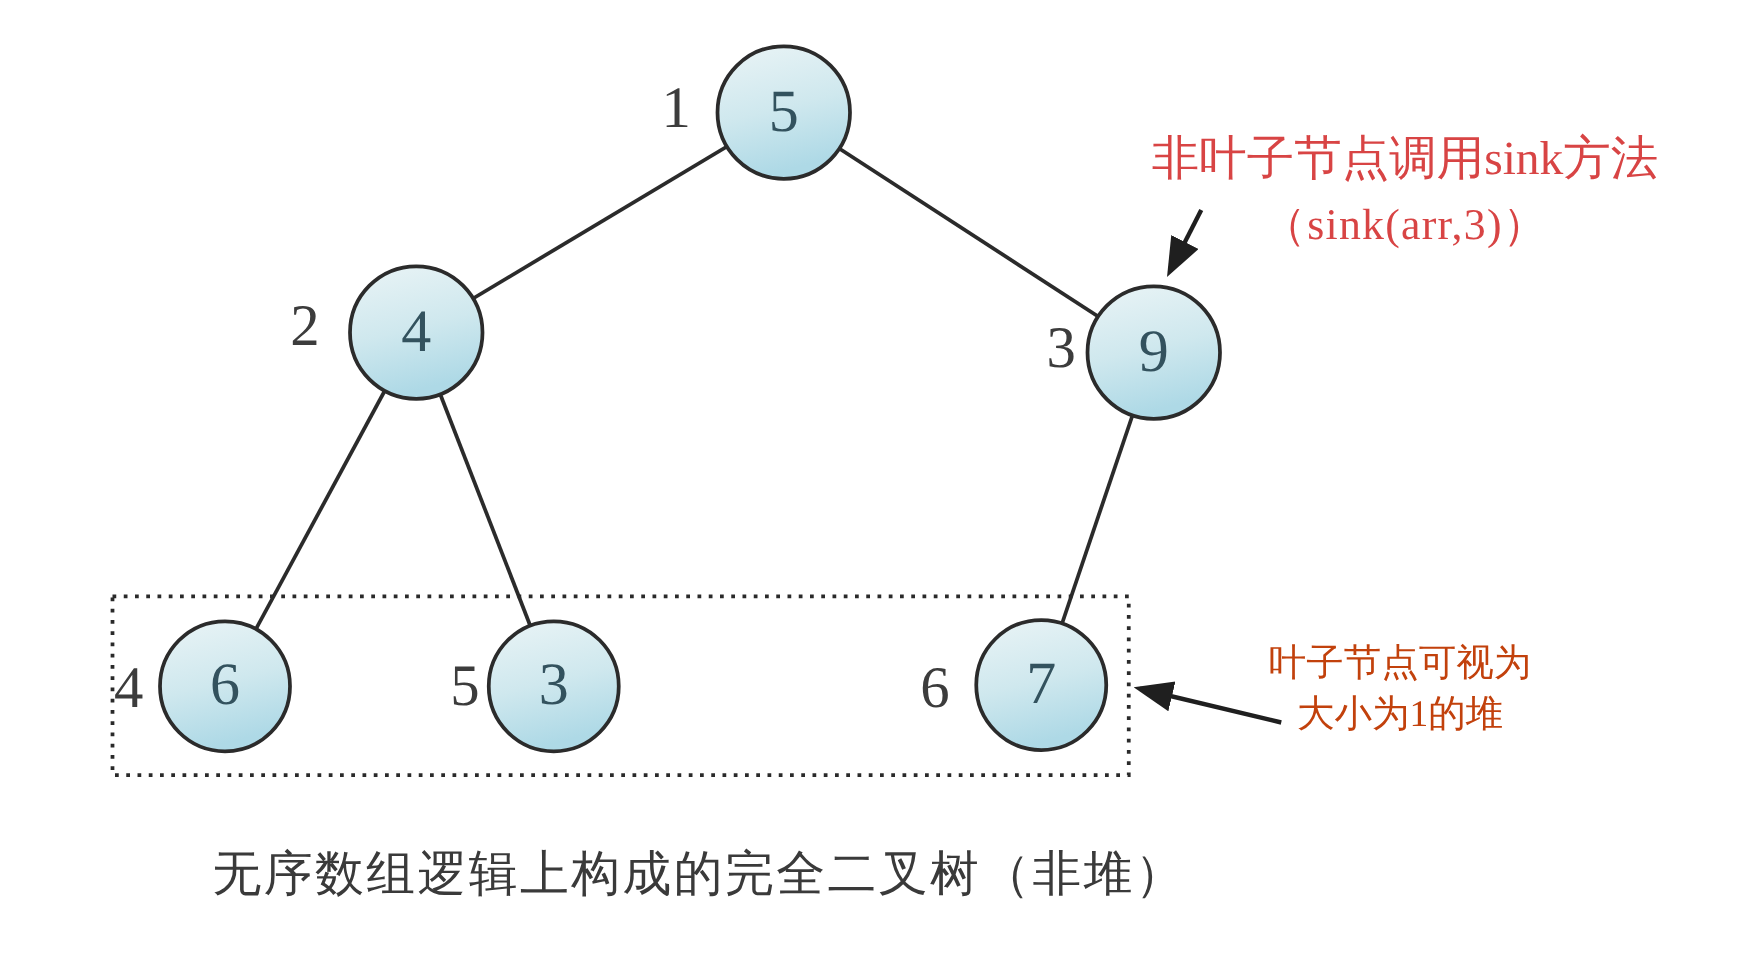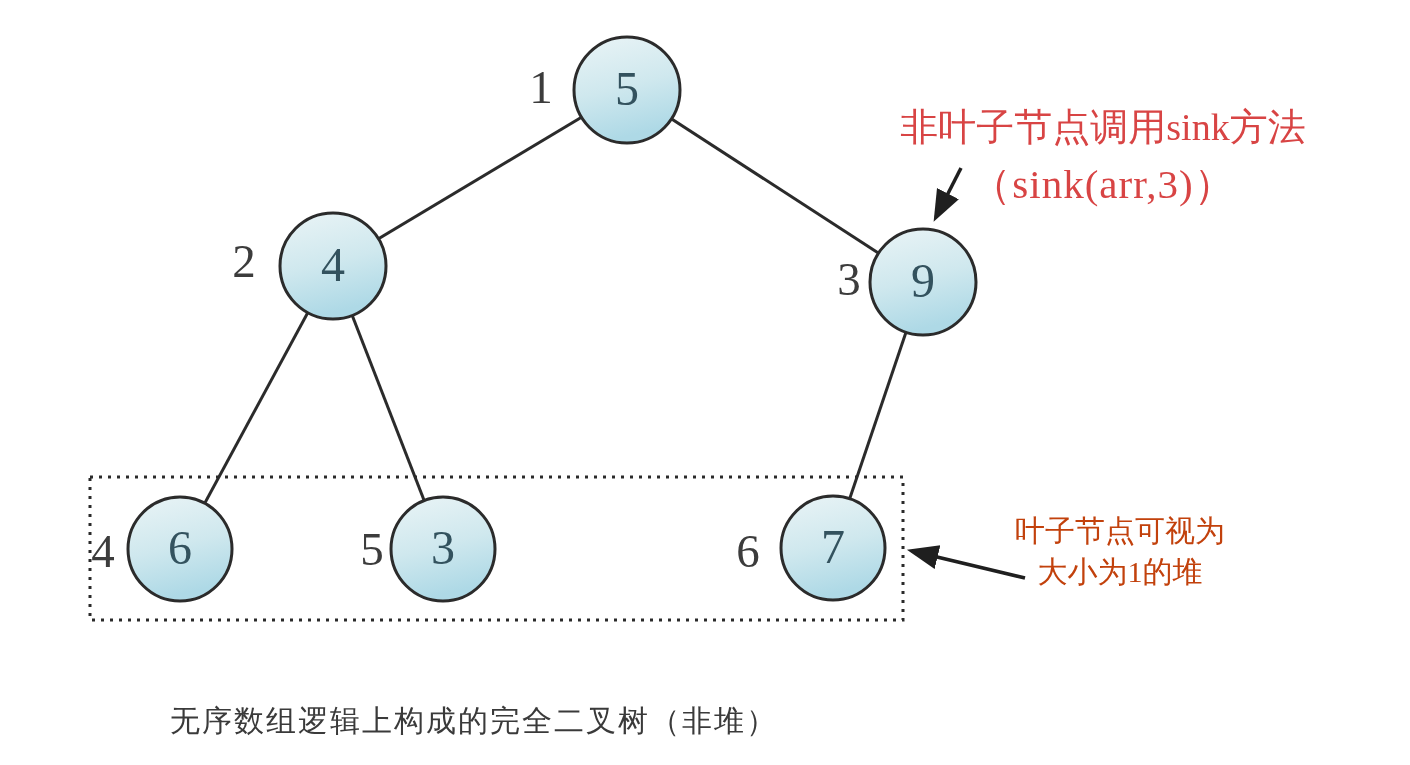--- a/index.html
+++ b/index.html
@@ -31,49 +31,49 @@
   .node-index {
     position: absolute;
     transform: translate(-50%, -52%);
     font-family: "Liberation Serif", "DejaVu Serif", serif;
     font-size: 47px;
     color: #3c3c3c;
     white-space: nowrap;
   }
   .ann-sink {
     position: absolute;
-    left: 863px;
+    left: 884px;
     top: 101px;
     width: 480px;
     text-align: center;
     color: #d84444;
     font-family: "Liberation Serif", "DejaVu Serif", serif;
     line-height: 1.42;
     white-space: nowrap;
   }
   .ann-sink .l1 { font-size: 38px; }
-  .ann-sink .l2 { font-size: 41px; letter-spacing: 1px; }
+  .ann-sink .l2 { font-size: 35px; letter-spacing: 1px; }
   .ann-leaf {
     position: absolute;
     left: 985px;
     top: 510px;
     width: 270px;
     text-align: center;
     color: #c2410c;
     font-family: "Liberation Serif", "DejaVu Serif", serif;
     font-size: 30px;
     line-height: 1.38;
     white-space: nowrap;
   }
   .caption {
     position: absolute;
     left: 170px;
-    top: 701px;
+    top: 672px;
     font-family: "Liberation Serif", "DejaVu Serif", serif;
-    font-size: 30px;
+    font-size: 39px;
     letter-spacing: 2px;
     color: #3a3a3a;
     white-space: nowrap;
   }
 </style>
 </head>
 <body>
 
 <div class="stage">
 

